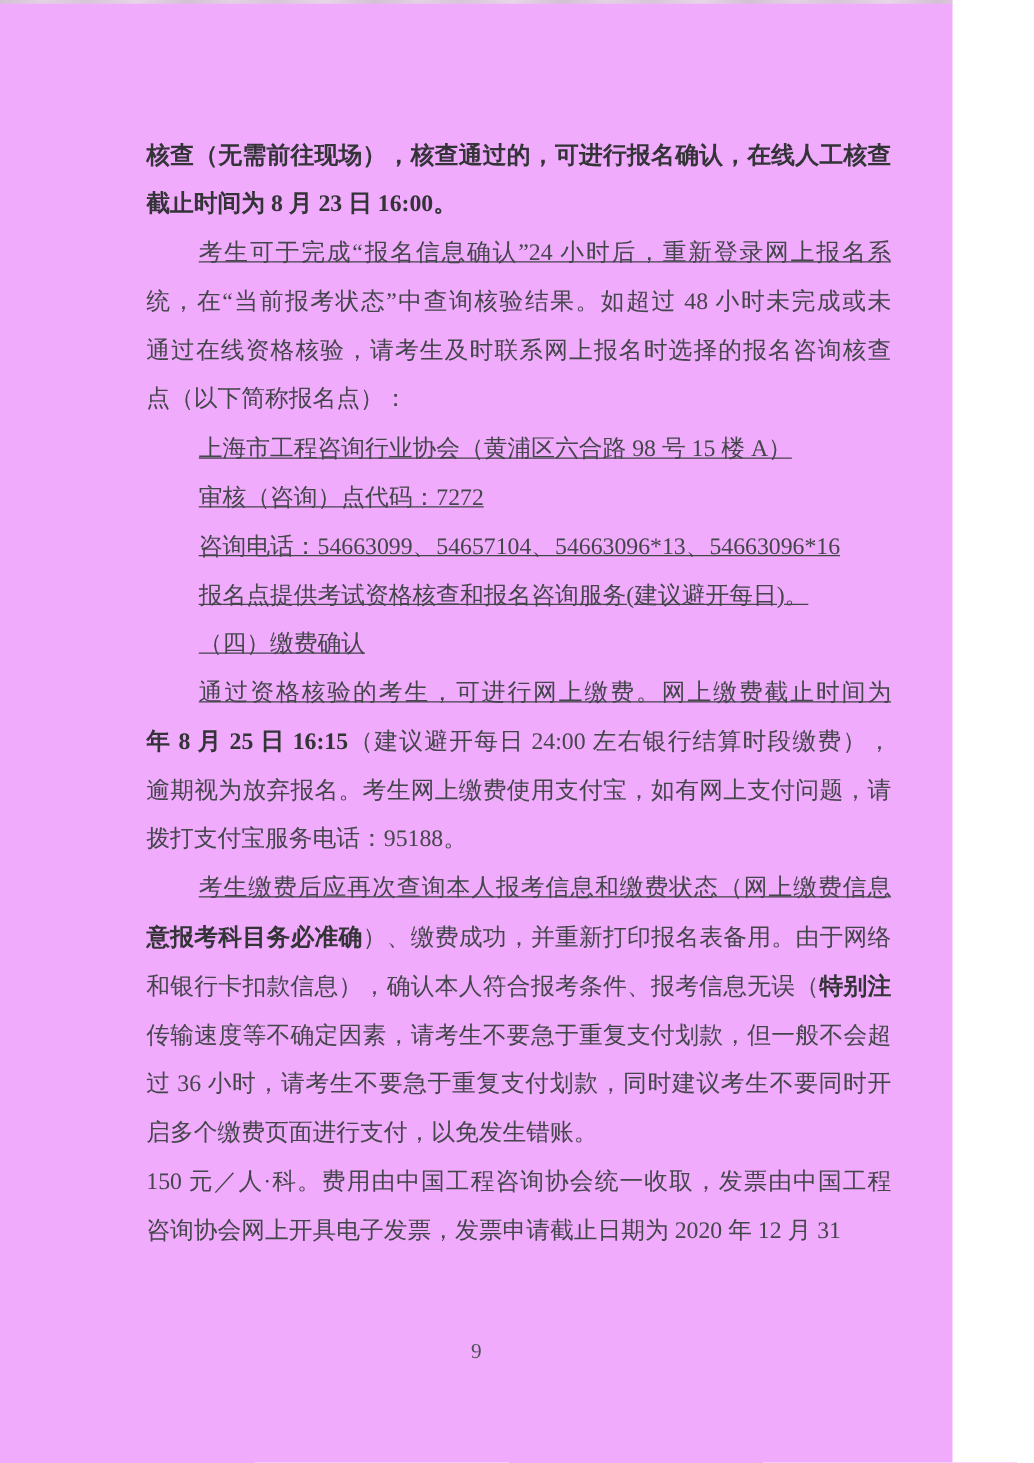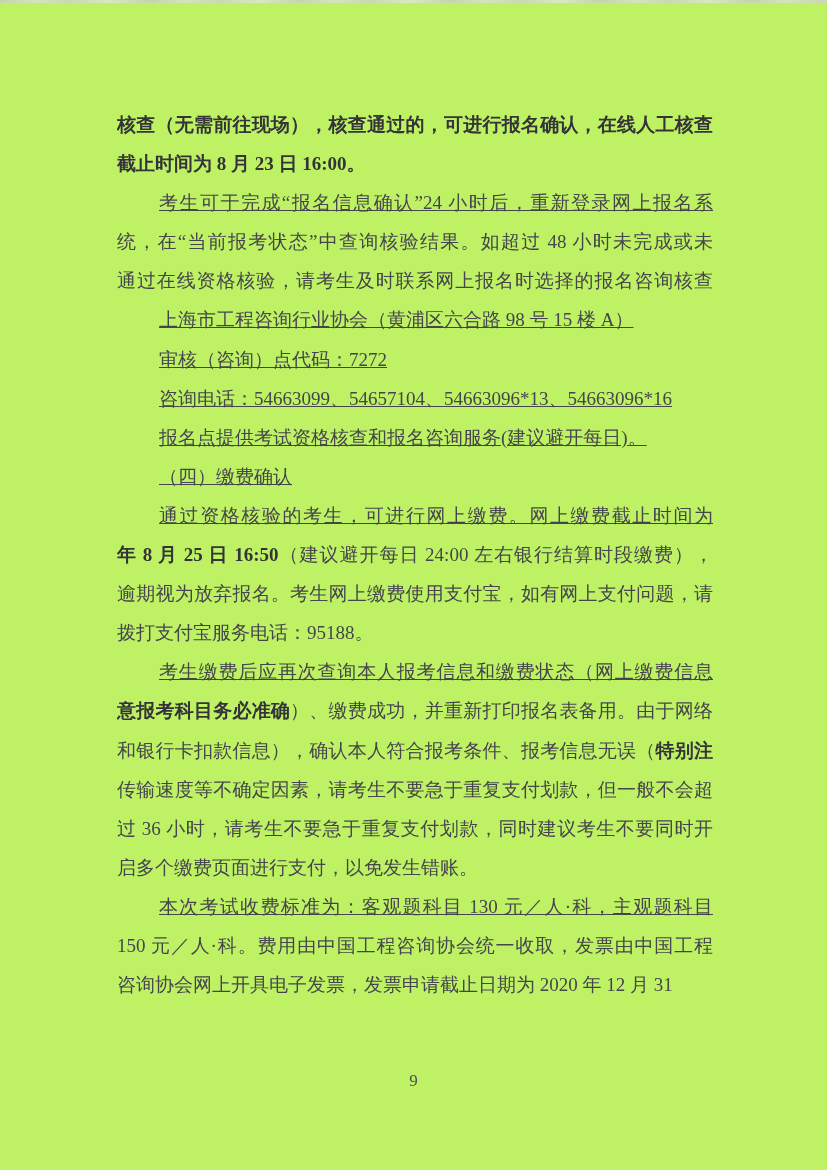--- a/index.html
+++ b/index.html
@@ -3,22 +3,22 @@
 <meta charset="utf-8">
 <style>
   html, body { margin: 0; padding: 0; }
   body {
     width: 827px; height: 1170px;
     background: #ffffff;
     font-family: "Liberation Serif", "DejaVu Serif", serif;
   }
   .page {
     position: relative;
-    width: 827px; height: 1170px;
-    background: #bef264;
+    width: 762px; height: 1170px;
+    background: #f0abfc;
     overflow: hidden;
   }
   .scan-edge-top {
     position: absolute; top: 0; left: 0; width: 100%; height: 3px;
     background: repeating-linear-gradient(90deg,
       #c9c9c7 0px, #dededc 35px, #cfcfcd 70px, #e4e4e2 110px, #c9c9c7 150px);
     opacity: 0.75;
   }
   .content {
     position: absolute;
@@ -53,33 +53,33 @@
 <body>
 
 <div class="page">
   <div class="scan-edge-top"></div>
   <div class="content">
       <div class="line justify"><span class="bold">核查（无需前往现场），核查通过的，可进行报名确认，在线人工核查</span></div>
       <div class="line"><span class="bold">截止时间为 8 月 23 日 16:00。</span></div>
       <div class="line justify indent"><span>考生可于完成“报名信息确认”24 小时后，重新登录网上报名系</span></div>
       <div class="line justify"><span>统，在“当前报考状态”中查询核验结果。如超过 48 小时未完成或未</span></div>
       <div class="line justify"><span>通过在线资格核验，请考生及时联系网上报名时选择的报名咨询核查</span></div>
+      <div class="line"><span>点（以下简称报名点）：</span></div>
       <div class="line indent"><span>上海市工程咨询行业协会（黄浦区六合路 98 号 15 楼 A）</span></div>
       <div class="line indent"><span>审核（咨询）点代码：7272</span></div>
       <div class="line indent"><span>咨询电话：54663099、54657104、54663096*13、54663096*16</span></div>
       <div class="line indent"><span>报名点提供考试资格核查和报名咨询服务(建议避开每日)。</span></div>
       <div class="line indent"><span>（四）缴费确认</span></div>
       <div class="line justify indent"><span>通过资格核验的考生，可进行网上缴费。网上缴费截止时间为 </span></div>
-      <div class="line justify"><span class="bold">年 8 月 25 日 16:50</span><span>（建议避开每日 24:00 左右银行结算时段缴费），</span></div>
+      <div class="line justify"><span class="bold">年 8 月 25 日 16:15</span><span>（建议避开每日 24:00 左右银行结算时段缴费），</span></div>
       <div class="line justify"><span>逾期视为放弃报名。考生网上缴费使用支付宝，如有网上支付问题，请</span></div>
       <div class="line"><span>拨打支付宝服务电话：95188。</span></div>
       <div class="line justify indent"><span>考生缴费后应再次查询本人报考信息和缴费状态（网上缴费信息</span></div>
       <div class="line justify"><span class="bold">意报考科目务必准确</span><span>）、缴费成功，并重新打印报名表备用。由于网络</span></div>
       <div class="line justify"><span>和银行卡扣款信息），确认本人符合报考条件、报考信息无误（</span><span class="bold">特别注</span></div>
       <div class="line justify"><span>传输速度等不确定因素，请考生不要急于重复支付划款，但一般不会超</span></div>
       <div class="line justify"><span>过 36 小时，请考生不要急于重复支付划款，同时建议考生不要同时开</span></div>
       <div class="line"><span>启多个缴费页面进行支付，以免发生错账。</span></div>
-      <div class="line justify indent"><span>本次考试收费标准为：客观题科目 130 元／人·科，主观题科目</span></div>
       <div class="line justify"><span>150 元／人·科。费用由中国工程咨询协会统一收取，发票由中国工程</span></div>
       <div class="line"><span>咨询协会网上开具电子发票，发票申请截止日期为 2020 年 12 月 31 日。</span></div>
     </div>
   <div class="page-number">9</div>
 </div>
 
 </body></html>

